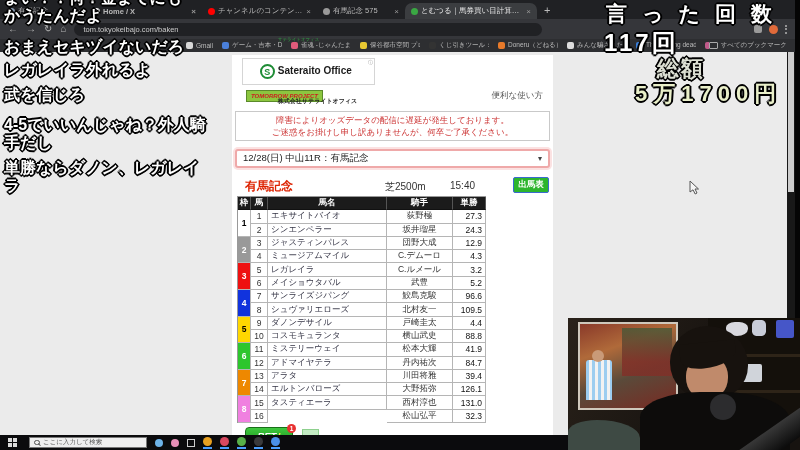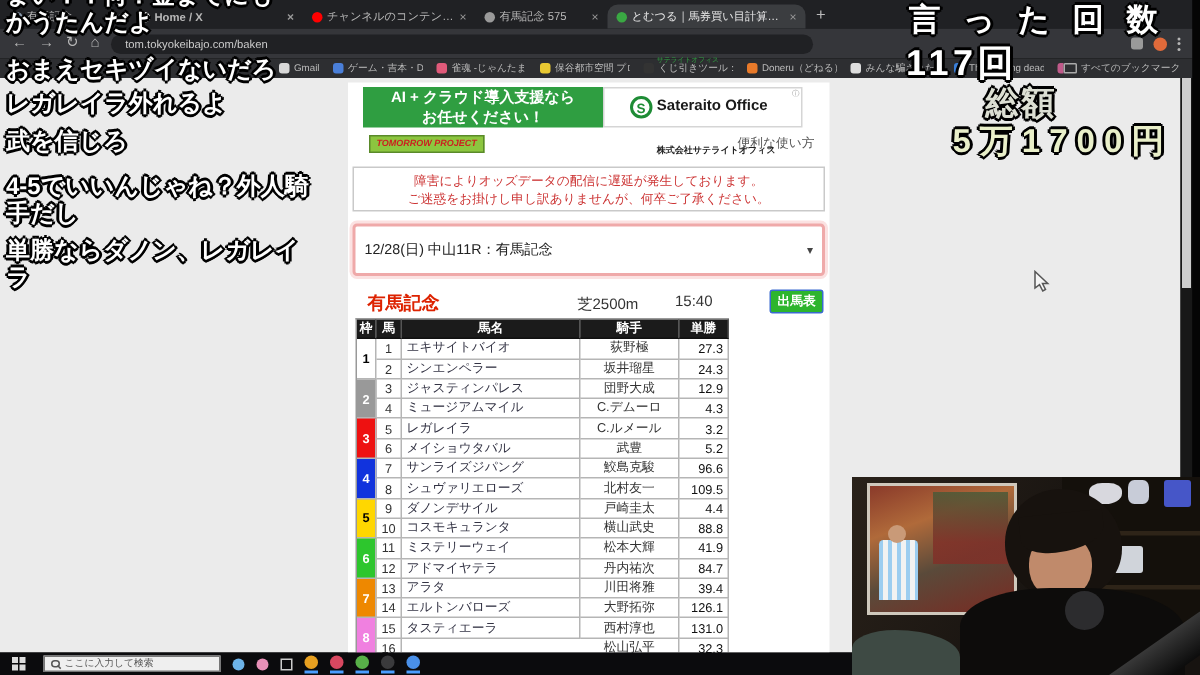--- a/index.html
+++ b/index.html
@@ -38,21 +38,21 @@
   .slogo{width:15px;height:15px;border:2.5px solid #1e8c35;border-radius:50%;color:#1e8c35;font-weight:bold;font-size:9px;display:flex;align-items:center;justify-content:center;box-sizing:border-box;}
   .ban-col{display:flex;flex-direction:column;line-height:1.1;gap:22px;}
   .ruby{font-size:4.5px;color:#2f9e41;}
   .bname{font-size:10px;font-weight:bold;color:#1a1a1a;}
   .bcompany{font-size:6px;font-weight:bold;color:#222;}
   .baninfo{position:absolute;top:0;right:1px;font-size:5px;color:#999;}
   .row2{display:flex;justify-content:space-between;align-items:center;margin:5px 10px 0 14px;}
   .tomorrow{background:#8cc63f;border:1px solid #5a8a2a;color:#cc2020;font-weight:bold;font-style:italic;font-size:6px;padding:2px 4px;}
   .uselink{font-size:8.5px;color:#555;margin-left:26px;}
   .notice{margin:9px 3px 0;border:1px solid #c9c9c9;text-align:center;color:#cc3333;font-size:8.5px;line-height:12px;padding:2px 0;background:#fff;}
-  .rsel{margin:8px 3px 0;height:35px;border:2px solid #efa9a9;border-radius:3px;box-shadow:0 0 0 2px #fbe2e2;display:flex;align-items:center;justify-content:space-between;padding:0 6px;font-size:9.5px;color:#222;box-sizing:border-box;background:#fff;}
+  .rsel{margin:8px 3px 0;height:19px;border:2px solid #efa9a9;border-radius:3px;box-shadow:0 0 0 2px #fbe2e2;display:flex;align-items:center;justify-content:space-between;padding:0 6px;font-size:9.5px;color:#222;box-sizing:border-box;background:#fff;}
   .chev{color:#444;font-size:8px;}
   .racebar{position:relative;height:16px;margin-top:9px;}
   .rname{position:absolute;left:13px;top:1px;color:#dd2200;font-weight:bold;font-size:12px;}
   .rcourse{position:absolute;left:153px;top:3px;font-size:10px;color:#333;}
   .rtime{position:absolute;left:218px;top:3px;font-size:10px;color:#333;}
   .entrybtn{position:absolute;left:281px;top:0;width:34px;height:14px;background:#2db52d;border:1px solid #3a6ad0;border-radius:2px;color:#fff;font-weight:bold;font-size:8.5px;display:flex;align-items:center;justify-content:center;}
   .odds-table{margin:3px 0 0 5px;display:grid;grid-template-columns:13px 17px 119px 66px 33px;grid-auto-rows:13.3px;grid-auto-flow:row dense;width:248px;border-top:1px solid #999;border-left:1px solid #999;font-size:8.5px;}
   .hc{background:#1b1b1b;color:#fff;font-weight:bold;display:flex;align-items:center;justify-content:center;border-right:1px solid #555;border-bottom:1px solid #111;}
   .cell{border-right:1px solid #b5b5b5;border-bottom:1px solid #b5b5b5;display:flex;align-items:center;justify-content:center;color:#333;box-sizing:border-box;overflow:hidden;white-space:nowrap;}
   .c1{grid-column:1;grid-row:span 2;font-weight:bold;}
@@ -224,24 +224,20 @@
     <div class="bm-all">
       <span class="foldic"></span>
       <span>すべてのブックマーク</span>
     </div>
   </div>
 
   <div class="pagearea">
     <div class="card">
 
       <div class="banner">
-        <div class="ban-green">
-          <div>AI + クラウド導入支援なら</div>
-          <div>お任せください！</div>
-        </div>
         <div class="ban-logo">
           <span class="slogo">S</span>
           <span class="ban-col">
             <span class="ruby">サテライトオフィス</span>
             <span class="bname">Sateraito Office</span>
             <span class="bcompany">株式会社サテライトオフィス</span>
           </span>
           <span class="baninfo">ⓘ</span>
         </div>
       </div>

